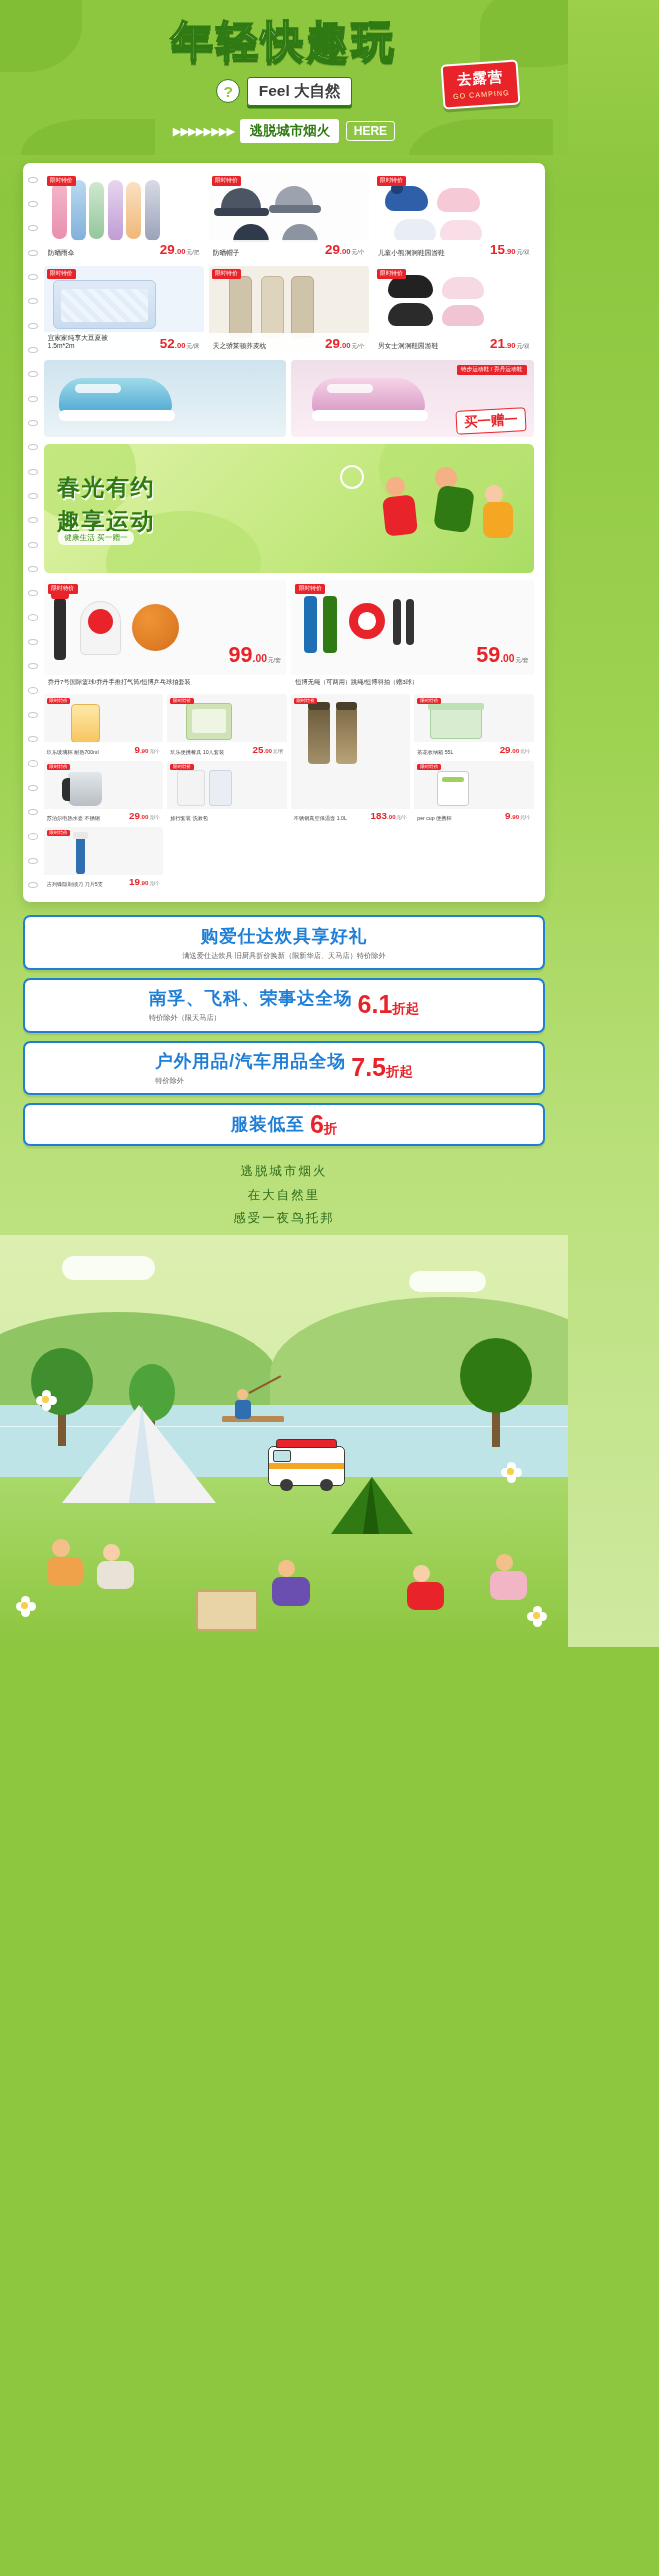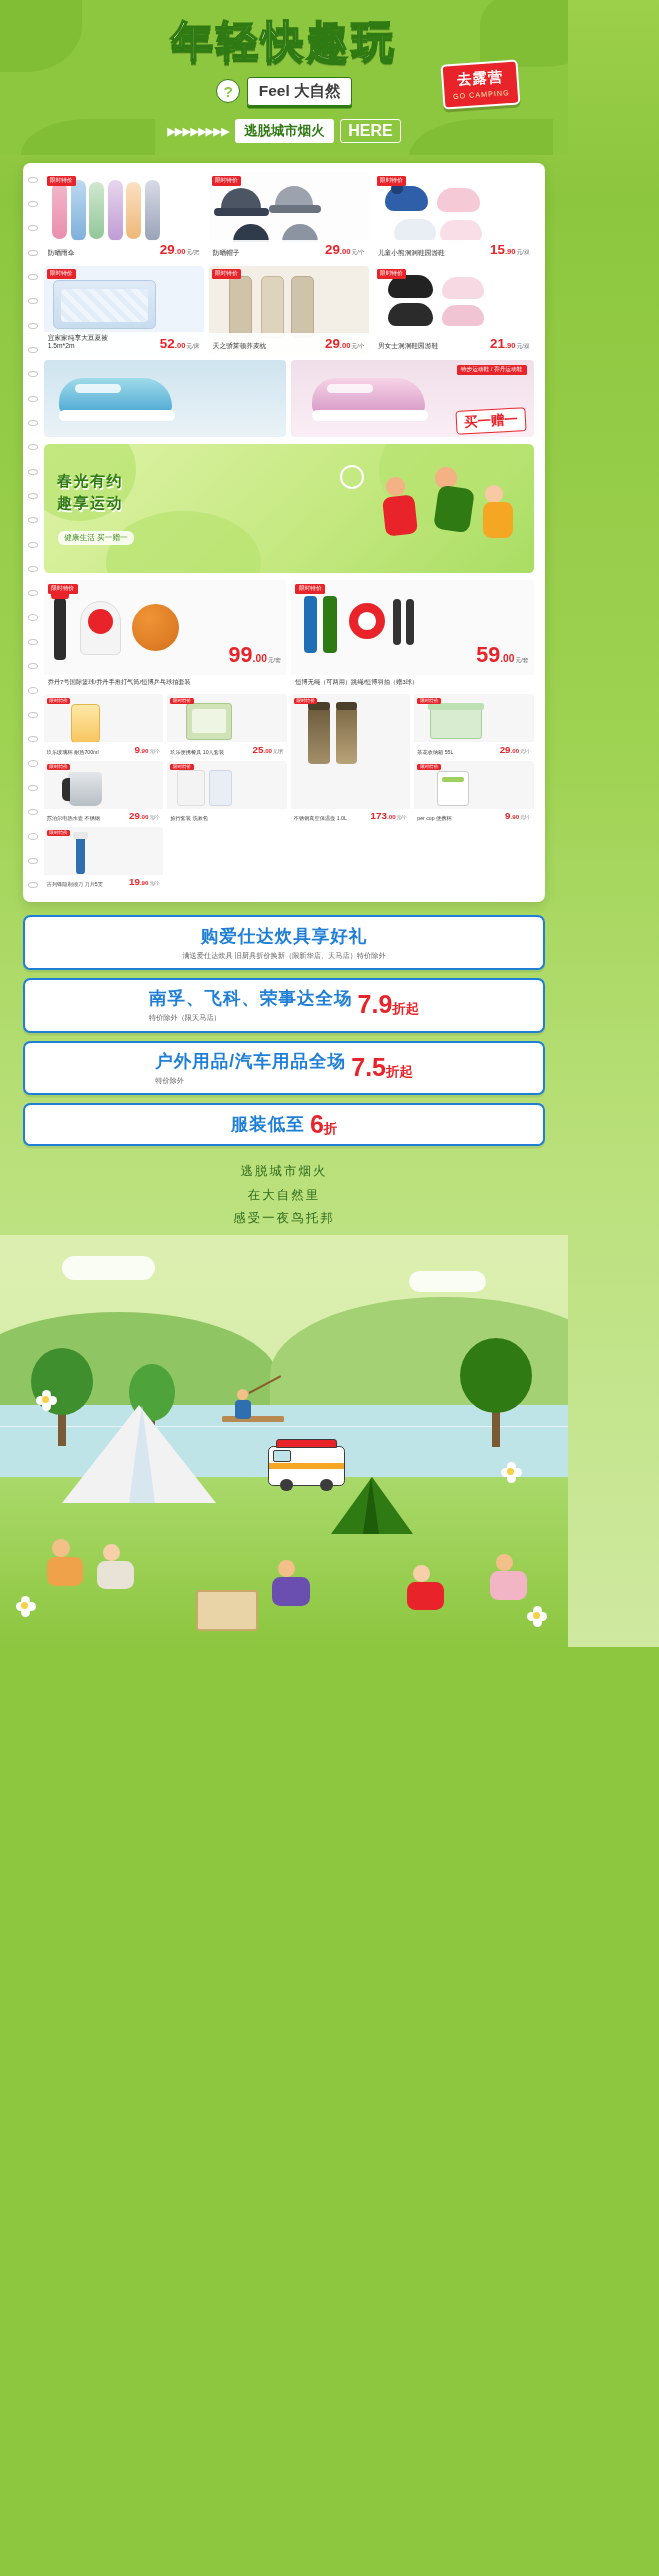--- a/index.html
+++ b/index.html
@@ -62,21 +62,21 @@
   .campaign-badge .en { font-size: 7.2px; letter-spacing: 1px; display: block; margin-top: 1.5px; color: #ffe9a8; }
   .arrow-row {
     display: flex; align-items: center; justify-content: center; gap: 6.2px; margin-top: 13.4px;
   }
   .arrows { color: #fff; font-size: 11.3px; letter-spacing: -1px; }
   .sport-line {
     background: #fff; color: #2f7a12; font-weight: bold; font-size: 13.4px;
     padding: 3.1px 9.3px; border-radius: 3.1px;
   }
   .here-box {
-    border: 1.5px solid #fff; color: #fff; font-weight: bold; font-size: 16px;
+    border: 1.5px solid #fff; color: #fff; font-weight: bold; font-size: 12px;
     padding: 2.1px 7.2px; border-radius: 3.1px;
   }
 
   
   .notebook {
     position: relative;
     margin: 8.2px 23px 0 23px;
     background: #ffffff;
     border-radius: 7.2px;
     padding: 9.3px 11.3px 13.4px 20.6px;
@@ -132,21 +132,21 @@
   
   .spring {
     margin-top: 7.2px; height: 129px; border-radius: 5.2px; position: relative; overflow: hidden;
     background: linear-gradient(135deg, #dff3a8, #c3e87e 60%, #a9dd63);
   }
   .spring .blob { position: absolute; background: #b7e36f; border-radius: 50%; opacity: .7; }
   .spring-title {
     position: absolute; left: 13.4px; top: 28px; z-index: 3;
   }
   .spring-title .l1, .spring-title .l2 {
-    font-size: 15px; font-weight: bold; color: #2f7a12; letter-spacing: 1.5px;
+    font-size: 23px; font-weight: bold; color: #2f7a12; letter-spacing: 1.5px;
     text-shadow: 1px 1.5px 0 #ffffff;
     font-family: Liberation Serif, serif;
   }
   .spring-title .l2 { margin-top: 3.1px; }
   .spring-sub {
     position: absolute; left: 14.4px; top: 87px; z-index: 3;
     background: rgba(255,255,255,.85); color: #3e8b19; font-size: 7.7px;
     padding: 2.1px 6.2px; border-radius: 6.2px;
   }
 
@@ -465,21 +465,21 @@
       </div>
 
       <div class="sm" style="grid-row: span 2;">
         <div class="shape" style="left:17.5px; top:12.4px; width:21.6px; height:57px; border-radius:4.1px; background:linear-gradient(#6b5b3c,#a3906a);"></div>
         <div class="shape" style="left:45px; top:12.4px; width:21.6px; height:57px; border-radius:4.1px; background:linear-gradient(#7c6a46,#b9a379);"></div>
         <div class="shape" style="left:17.5px; top:7.2px; width:21.6px; height:8.2px; border-radius:3.1px; background:#4a3f2a;"></div>
         <div class="shape" style="left:45px; top:7.2px; width:21.6px; height:8.2px; border-radius:3.1px; background:#4a3f2a;"></div>
         <div class="tag-red sm-tag">限时特价</div>
         <div class="cap2">
           <span class="nm">不锈钢真空保温壶 1.0L</span>
-          <span class="price"><span class="big">173</span><span class="dec">.00</span><span class="unit">元/个</span></span>
+          <span class="price"><span class="big">183</span><span class="dec">.00</span><span class="unit">元/个</span></span>
         </div>
       </div>
 
       <div class="sm">
         <div class="shape" style="left:15.5px; top:11.3px; width:52px; height:33px; border-radius:3.1px; background:#d8ecd0; border:1px solid #a9cfa0;"></div>
         <div class="shape" style="left:13.4px; top:8.2px; width:56px; height:7.2px; border-radius:2.1px; background:#bfe0b4;"></div>
         <div class="tag-red sm-tag">限时特价</div>
         <div class="cap2">
           <span class="nm">茶花收纳箱 55L</span>
           <span class="price"><span class="big">29</span><span class="dec">.00</span><span class="unit">元/个</span></span>
@@ -534,21 +534,21 @@
     <div class="promo">
       <div class="p-title">购爱仕达炊具享好礼</div>
       <div class="p-sub">满送爱仕达炊具  旧厨具折价换新（限新华店、天马店）特价除外</div>
     </div>
 
     <div class="promo has-num">
       <div class="p-left">
         <div class="p-title">南孚、飞科、荣事达全场</div>
         <div class="p-sub">特价除外（限天马店）</div>
       </div>
-      <div class="p-num"><span>7.9</span><small>折起</small></div>
+      <div class="p-num"><span>6.1</span><small>折起</small></div>
     </div>
 
     <div class="promo has-num">
       <div class="p-left">
         <div class="p-title">户外用品/汽车用品全场</div>
         <div class="p-sub">特价除外</div>
       </div>
       <div class="p-num"><span>7.5</span><small>折起</small></div>
     </div>
 

